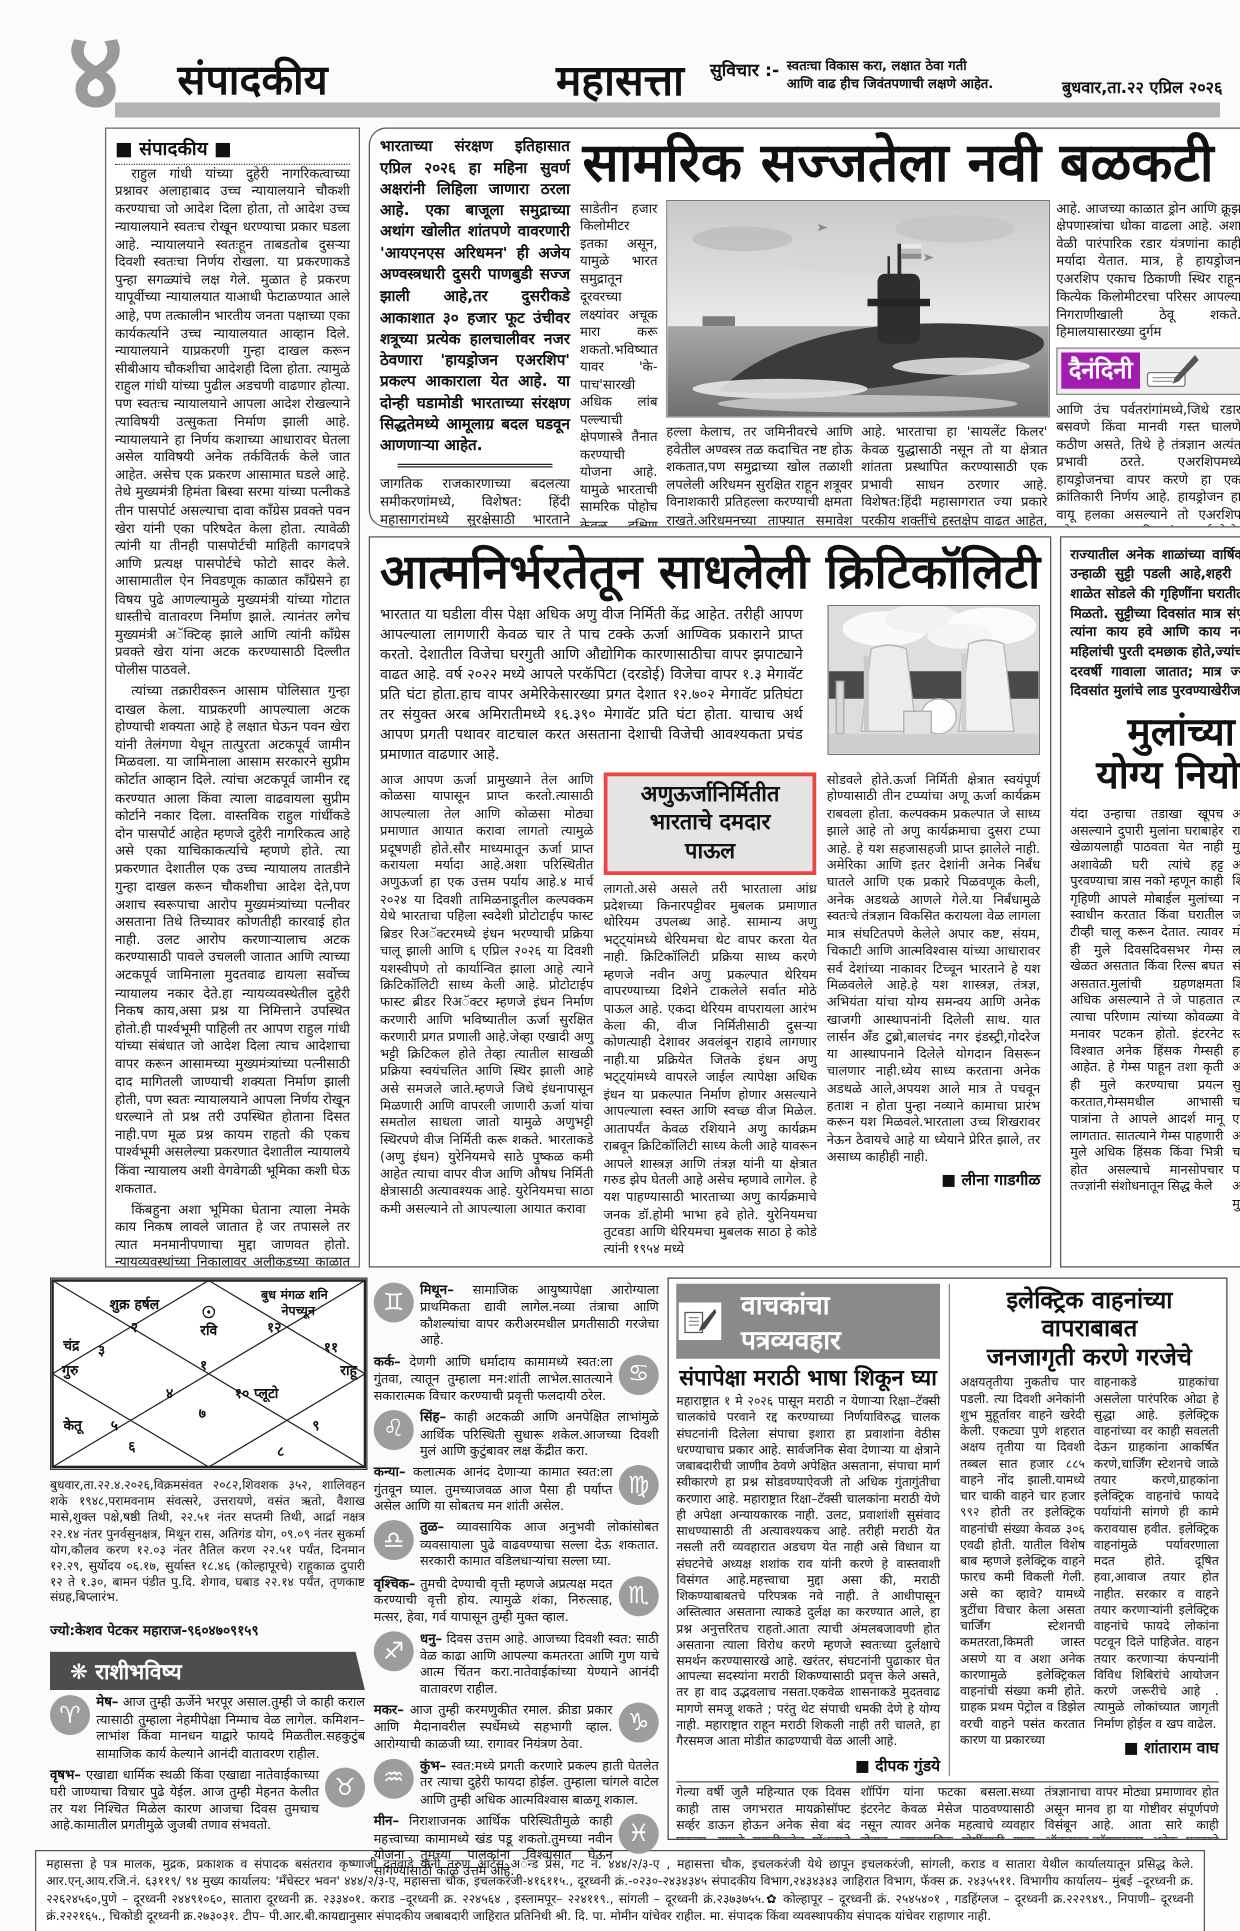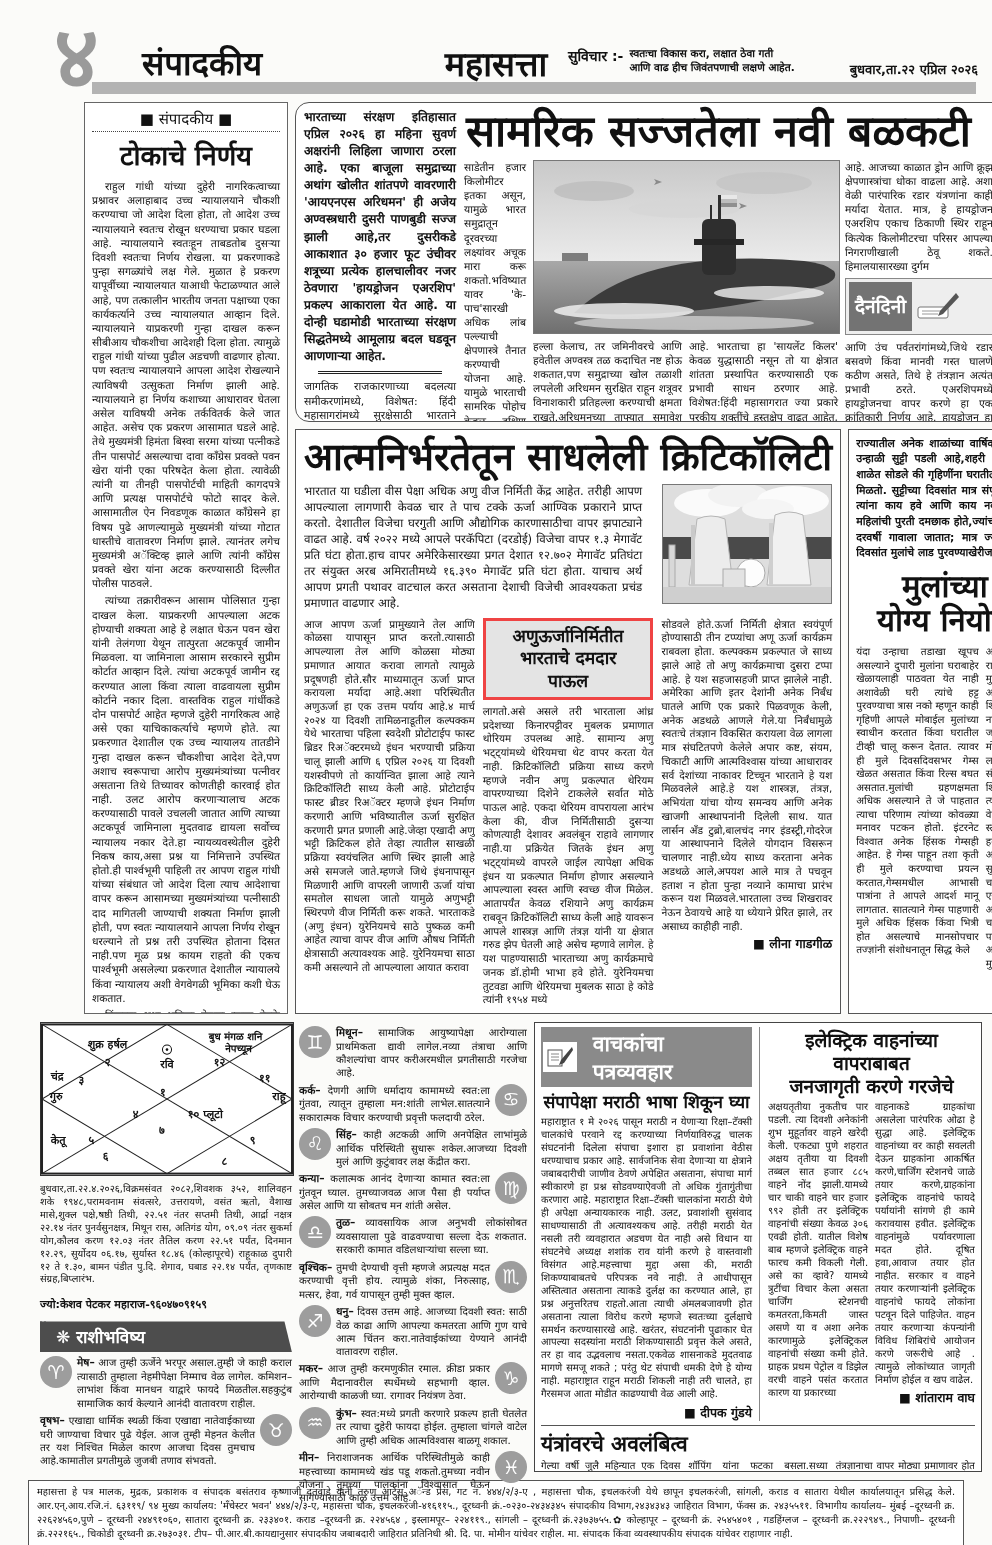--- a/index.html
+++ b/index.html
@@ -12,40 +12,40 @@
   .secttl{position:absolute;left:142px;top:40px;font-size:33px;font-weight:700;}
   .masthead{position:absolute;left:50%;transform:translateX(-50%);top:40px;font-size:34px;font-weight:700;}
   .suvichar{position:absolute;left:568px;top:46px;display:flex;gap:6px;}
   .suvichar .lbl{font-weight:700;font-size:14px;}
   .suvichar .q{font-size:10.5px;font-weight:700;line-height:1.35;}
   .dateline{position:absolute;right:14px;top:60px;font-weight:700;font-size:13px;}
   .graybar{position:absolute;left:92px;right:16px;top:82px;height:12px;background:#b3b3b3;}
   
   .mainrow{display:flex;gap:7px;margin:6px 10px 0 84px;height:912px;}
   .edbox{width:188px;min-width:188px;border:1px solid #666;padding:5px 7px;overflow:hidden;background:#fff;}
-  .edhead{text-align:center;font-weight:400;font-size:15px;border-bottom:1px dotted #444;padding-bottom:3px;}
+  .edhead{font-weight:700;font-size:15px;border-bottom:1px dotted #444;padding-bottom:3px;}
   .edtitle{text-align:center;font-weight:700;font-size:27px;margin:4px 0 6px;}
   .edbox p{font-size:10.6px;line-height:1.34;margin:0 0 3px;text-indent:13px;}
   .rightarea{flex:1;display:flex;flex-direction:column;gap:7px;}
   
   .leadbox{border:1px solid #555;border-radius:14px;padding:6px 8px;height:428px;display:flex;gap:8px;overflow:hidden;background:#fff;}
   .leadintro{width:152px;min-width:152px;font-size:12.2px;font-weight:700;line-height:1.4;}
   .leadintro .sep{border-top:3px double #222;margin:6px 14px;}
   .leadintro .cont{font-weight:400;font-size:10.8px;line-height:1.33;}
   .leadmain{flex:1;display:flex;flex-direction:column;}
   .leadhl{font-size:43px;font-weight:700;line-height:1.05;margin:0 0 6px 2px;white-space:nowrap;}
   .leadcols{display:flex;gap:7px;flex:1;font-size:10.6px;line-height:1.33;}
   .lc-a{width:62px;min-width:62px;}
   .lc-mid{width:305px;min-width:305px;display:flex;flex-direction:column;gap:5px;}
   .photo-sub{width:305px;height:172px;border:1px solid #777;}
   .lc-mid-cols{display:flex;gap:7px;flex:1;}
   .lc-mid-cols>div{flex:1;}
   .lc-c{width:148px;min-width:148px;display:flex;flex-direction:column;gap:5px;}
   .dainandini{border:1px solid #888;background:#eee;display:flex;align-items:center;gap:4px;padding:3px;}
-  .dainandini .t{font-weight:700;font-size:19px;background:#737373;color:#fff;padding:12px 6px;}
+  .dainandini .t{font-weight:700;font-size:19px;background:#a21caf;color:#fff;padding:2px 6px;}
   
   .row2{display:flex;gap:7px;flex:1;}
   .enbox{flex:1;border:1px solid #555;padding:6px 8px;overflow:hidden;background:#fff;display:flex;flex-direction:column;}
   .enhl{font-size:38px;font-weight:700;line-height:1;margin:2px 0 8px;white-space:nowrap;}
   .enlead{display:flex;gap:20px;}
   .enlead .txt{flex:1;font-size:11.6px;line-height:1.38;}
   .photo-nuke{width:168px;height:118px;border:1px solid #777;}
   .encols{display:flex;gap:8px;flex:1;font-size:10.4px;line-height:1.32;margin-top:6px;}
   .encols>div{flex:1;}
   .ensub{background:#e4e4e4;border:3px solid #ef4444;text-align:center;font-weight:700;font-size:17.5px;line-height:1.3;padding:4px 18px;margin-bottom:5px;}
@@ -102,21 +102,20 @@
     </span>
   </div>
   <div class="dateline">बुधवार,ता.२२ एप्रिल २०२६</div>
   <div class="graybar"></div>
 </div>
 
 <div class="mainrow">
 
   <div class="edbox">
     <div class="edhead">■ संपादकीय ■</div>
-    <div class="edtitle">टोकाचे निर्णय</div>
     <p class="j">राहुल गांधी यांच्या दुहेरी नागरिकत्वाच्या प्रश्नावर अलाहाबाद उच्च न्यायालयाने चौकशी करण्याचा जो आदेश दिला होता, तो आदेश उच्च न्यायालयाने स्वतःच रोखून धरण्याचा प्रकार घडला आहे. न्यायालयाने स्वतःहून ताबडतोब दुसऱ्या दिवशी स्वतःचा निर्णय रोखला. या प्रकरणाकडे पुन्हा सगळ्यांचे लक्ष गेले. मुळात हे प्रकरण यापूर्वीच्या न्यायालयात याआधी फेटाळण्यात आले आहे, पण तत्कालीन भारतीय जनता पक्षाच्या एका कार्यकर्त्याने उच्च न्यायालयात आव्हान दिले. न्यायालयाने याप्रकरणी गुन्हा दाखल करून सीबीआय चौकशीचा आदेशही दिला होता. त्यामुळे राहुल गांधी यांच्या पुढील अडचणी वाढणार होत्या. पण स्वतःच न्यायालयाने आपला आदेश रोखल्याने त्याविषयी उत्सुकता निर्माण झाली आहे. न्यायालयाने हा निर्णय कशाच्या आधारावर घेतला असेल याविषयी अनेक तर्कवितर्क केले जात आहेत. असेच एक प्रकरण आसामात घडले आहे. तेथे मुख्यमंत्री हिमंता बिस्वा सरमा यांच्या पत्नीकडे तीन पासपोर्ट असल्याचा दावा काँग्रेस प्रवक्ते पवन खेरा यांनी एका परिषदेत केला होता. त्यावेळी त्यांनी या तीनही पासपोर्टची माहिती कागदपत्रे आणि प्रत्यक्ष पासपोर्टचे फोटो सादर केले. आसामातील ऐन निवडणूक काळात काँग्रेसने हा विषय पुढे आणल्यामुळे मुख्यमंत्री यांच्या गोटात धास्तीचे वातावरण निर्माण झाले. त्यानंतर लगेच मुख्यमंत्री अॅक्टिव्ह झाले आणि त्यांनी काँग्रेस प्रवक्ते खेरा यांना अटक करण्यासाठी दिल्लीत पोलीस पाठवले.</p>
     <p class="j">त्यांच्या तक्रारीवरून आसाम पोलिसात गुन्हा दाखल केला. याप्रकरणी आपल्याला अटक होण्याची शक्यता आहे हे लक्षात घेऊन पवन खेरा यांनी तेलंगणा येथून तात्पुरता अटकपूर्व जामीन मिळवला. या जामिनाला आसाम सरकारने सुप्रीम कोर्टात आव्हान दिले. त्यांचा अटकपूर्व जामीन रद्द करण्यात आला किंवा त्याला वाढवायला सुप्रीम कोर्टाने नकार दिला. वास्तविक राहुल गांधींकडे दोन पासपोर्ट आहेत म्हणजे दुहेरी नागरिकत्व आहे असे एका याचिकाकर्त्याचे म्हणणे होते. त्या प्रकरणात देशातील एक उच्च न्यायालय तातडीने गुन्हा दाखल करून चौकशीचा आदेश देते,पण अशाच स्वरूपाचा आरोप मुख्यमंत्र्यांच्या पत्नीवर असताना तिथे तिच्यावर कोणतीही कारवाई होत नाही. उलट आरोप करणाऱ्यालाच अटक करण्यासाठी पावले उचलली जातात आणि त्याच्या अटकपूर्व जामिनाला मुदतवाढ द्यायला सर्वोच्च न्यायालय नकार देते.हा न्यायव्यवस्थेतील दुहेरी निकष काय,असा प्रश्न या निमित्ताने उपस्थित होतो.ही पार्श्वभूमी पाहिली तर आपण राहुल गांधी यांच्या संबंधात जो आदेश दिला त्याच आदेशाचा वापर करून आसामच्या मुख्यमंत्र्यांच्या पत्नीसाठी दाद मागितली जाण्याची शक्यता निर्माण झाली होती, पण स्वतः न्यायालयाने आपला निर्णय रोखून धरल्याने तो प्रश्न तरी उपस्थित होताना दिसत नाही.पण मूळ प्रश्न कायम राहतो की एकच पार्श्वभूमी असलेल्या प्रकरणात देशातील न्यायालये किंवा न्यायालय अशी वेगवेगळी भूमिका कशी घेऊ शकतात.</p>
     <p class="j">किंबहुना अशा भूमिका घेताना त्याला नेमके काय निकष लावले जातात हे जर तपासले तर त्यात मनमानीपणाचा मुद्दा जाणवत होतो. न्यायव्यवस्थांच्या निकालावर अलीकडच्या काळात अनेक आक्षेप नोंदवले गेले आहेत. न्यायव्यवस्थेवर सत्ताधाऱ्यांचा थेट हस्तक्षेप वाढत चालल्याचे वातावरण आहे. हा दबाव खालच्या न्यायालयाच्या पातळीवरही कार्यरत असतो हे खूप पूर्वी चार प्रधान न्यायाधीशांनी प्रथमच एक जाहीर पत्रकार परिषद घेऊन निदर्शनास आणले होते.त्यामुळे देशभर खळबळ उडाली होती. सत्ताधारी पक्षाचे लोक जरा जबाबदारीने वागतील अशी अपेक्षा होती, पण सध्या मात्र त्याच्या विपरीतच होताना दिसते आहे. राहुल गांधी यांच्याकडे दुहेरी नागरिकत्व असेल तर त्याची रीतसर चौकशी करून योग्य ती कारवाई व्हायलाच हवी,पण हाच न्याय मुख्यमंत्री हिमंता सरमा यांच्या पत्नीलाही लावायला हवा. तिच्यावरही अशीच ठोस कारवाई करून सीबीआय चौकशीचे आदेश द्यायला हवेत.आसामच्या मुख्यमंत्र्यांनी आपल्या पत्नीच्या नावाच्या स्पेलिंगची चूक झाल्याचे नमूद करून पवन खेरा यांनी दाखवलेले तीन पासपोर्ट आपल्या पत्नीचेच नाहीत अशी भूमिका घेतली. पण काँग्रेसने पुन्हा पलटवार करीत ही स्पेलिंग मिस्टेक मुख्यमंत्र्यांच्या पत्नीने अधिकृत सरकारी कागदपत्रात स्वतःचे नाव ज्या स्पेलिंगने दिले आहे त्याच स्पेलिंगच्या आधारे हे पासपोर्ट तयार झालेले आहेत असे स्पष्टीकरण दिले होते. हे सगळे तपशील न्यायालयापुढे गेल्यानंतर न्यायालयाने तो दावा तपासायचा आहे आणि त्यावर निवाडा द्यायचा आहे. एका मुद्यावर एकाच प्रकरणात कारवाईचा आदेश आणि दुसऱ्या तक्रारदारावरच अटकेची कारवाई असे दोन टोकाचे निर्णय घेतल्या जाऊ नयेत अशीच सर्वसामान्य नागरिकांची अपेक्षा असणार.</p>
   </div>
 
   <div class="rightarea">
 
     <div class="leadbox">
       <div class="leadintro">
         <div class="j">भारताच्या संरक्षण इतिहासात एप्रिल २०२६ हा महिना सुवर्ण अक्षरांनी लिहिला जाणारा ठरला आहे. एका बाजूला समुद्राच्या अथांग खोलीत शांतपणे वावरणारी 'आयएनएस अरिधमन' ही अजेय अण्वस्त्रधारी दुसरी पाणबुडी सज्ज झाली आहे,तर दुसरीकडे आकाशात ३० हजार फूट उंचीवर शत्रूच्या प्रत्येक हालचालीवर नजर ठेवणारा 'हायड्रोजन एअरशिप' प्रकल्प आकाराला येत आहे. या दोन्ही घडामोडी भारताच्या संरक्षण सिद्धतेमध्ये आमूलाग्र बदल घडवून आणणाऱ्या आहेत.</div>
@@ -356,21 +355,20 @@
         <div class="lt3cols">
           <div>अक्षयतृतीया नुकतीच पार पडली. त्या दिवशी अनेकांनी शुभ मुहूर्तावर वाहने खरेदी केली. एकट्या पुणे शहरात अक्षय तृतीया या दिवशी तब्बल सात हजार ८८५ वाहने नोंद झाली.यामध्ये चार चाकी वाहने चार हजार ९९२ होती तर इलेक्ट्रिक वाहनांची संख्या केवळ ३०६ एवढी होती. यातील विशेष बाब म्हणजे इलेक्ट्रिक वाहने फारच कमी विकली गेली. असे का व्हावे? यामध्ये त्रुटींचा विचार केला असता चार्जिंग स्टेशनची कमतरता,किमती जास्त असणे या व अशा अनेक कारणामुळे इलेक्ट्रिकल वाहनांची संख्या कमी होते. ग्राहक प्रथम पेट्रोल व डिझेल वरची वाहने पसंत करतात कारण या प्रकारच्या</div>
           <div>
             <span>वाहनाकडे ग्राहकांचा असलेला पारंपरिक ओढा हे सुद्धा आहे. इलेक्ट्रिक वाहनांच्या वर काही सवलती देऊन ग्राहकांना आकर्षित करणे,चार्जिंग स्टेशनचे जाळे तयार करणे,ग्राहकांना इलेक्ट्रिक वाहनांचे फायदे पर्यायांनी सांगणे ही कामे करावयास हवीत. इलेक्ट्रिक वाहनांमुळे पर्यावरणाला मदत होते. दूषित हवा,आवाज तयार होत नाहीत. सरकार व वाहने तयार करणाऱ्यांनी इलेक्ट्रिक वाहनांचे फायदे लोकांना पटवून दिले पाहिजेत. वाहन तयार करणाऱ्या कंपन्यांनी विविध शिबिरांचे आयोजन करणे जरूरीचे आहे . त्यामुळे लोकांच्यात जागृती निर्माण होईल व खप वाढेल.</span>
             <div class="byline">■ शांताराम वाघ</div>
           </div>
         </div>
       </div>
     </div>
     <div class="lt-bot">
-      <div class="lt-hl2">यंत्रांवरचे अवलंबित्व</div>
       <div class="lt2cols">
         <div>गेल्या वर्षी जुलै महिन्यात एक दिवस काही तास जगभरात मायक्रोसॉफ्ट सर्व्हर डाऊन होऊन अनेक सेवा बंद पडल्या. यामुळे सगळीकडेच गोंधळाचे वातावरण निर्माण झाले. यासंदर्भात एकमेकांना फोन करून विचारणा होऊ लागली विमानसेवा, बँक, रेल्वे, रेडिओ, अर्थव्यवहार,ऑनलाईन</div>
         <div>शॉपिंग यांना फटका बसला.सध्या इंटरनेट केवळ मेसेज पाठवण्यासाठी नसून त्यावर अनेक महत्वाचे व्यवहार होतात. व्यावसायिक गोष्टींसाठी याचा वापर होत असल्याने काही तास जरी सेवा बंद पडली तरी मोठे नुकसान होते. काही तासांनी सारे काही सुरळीत झाले पण आता आपण या गोष्टीवर किती अवलंबून आहोत याची जाणीव झाली.आधुनिक काळात</div>
         <div>
           <span>तंत्रज्ञानाचा वापर मोठ्या प्रमाणावर होत असून मानव हा या गोष्टीवर संपूर्णपणे विसंबून आहे. आता सारे काही ऑनलाइन,कॉम्प्युटरवर अनेक प्रकारचे व्यवहार होतात. सर्व्हर डाऊन असेल तर काम होऊ शकत नाही.वाढती यांत्रिकता आणि यंत्रकांवर अवलंबून असणे यामुळे भावी काळात समस्या निर्माण होऊ नयेत हीच अपेक्षा!</span>
           
         </div>
       </div>
     </div>
   </div>

